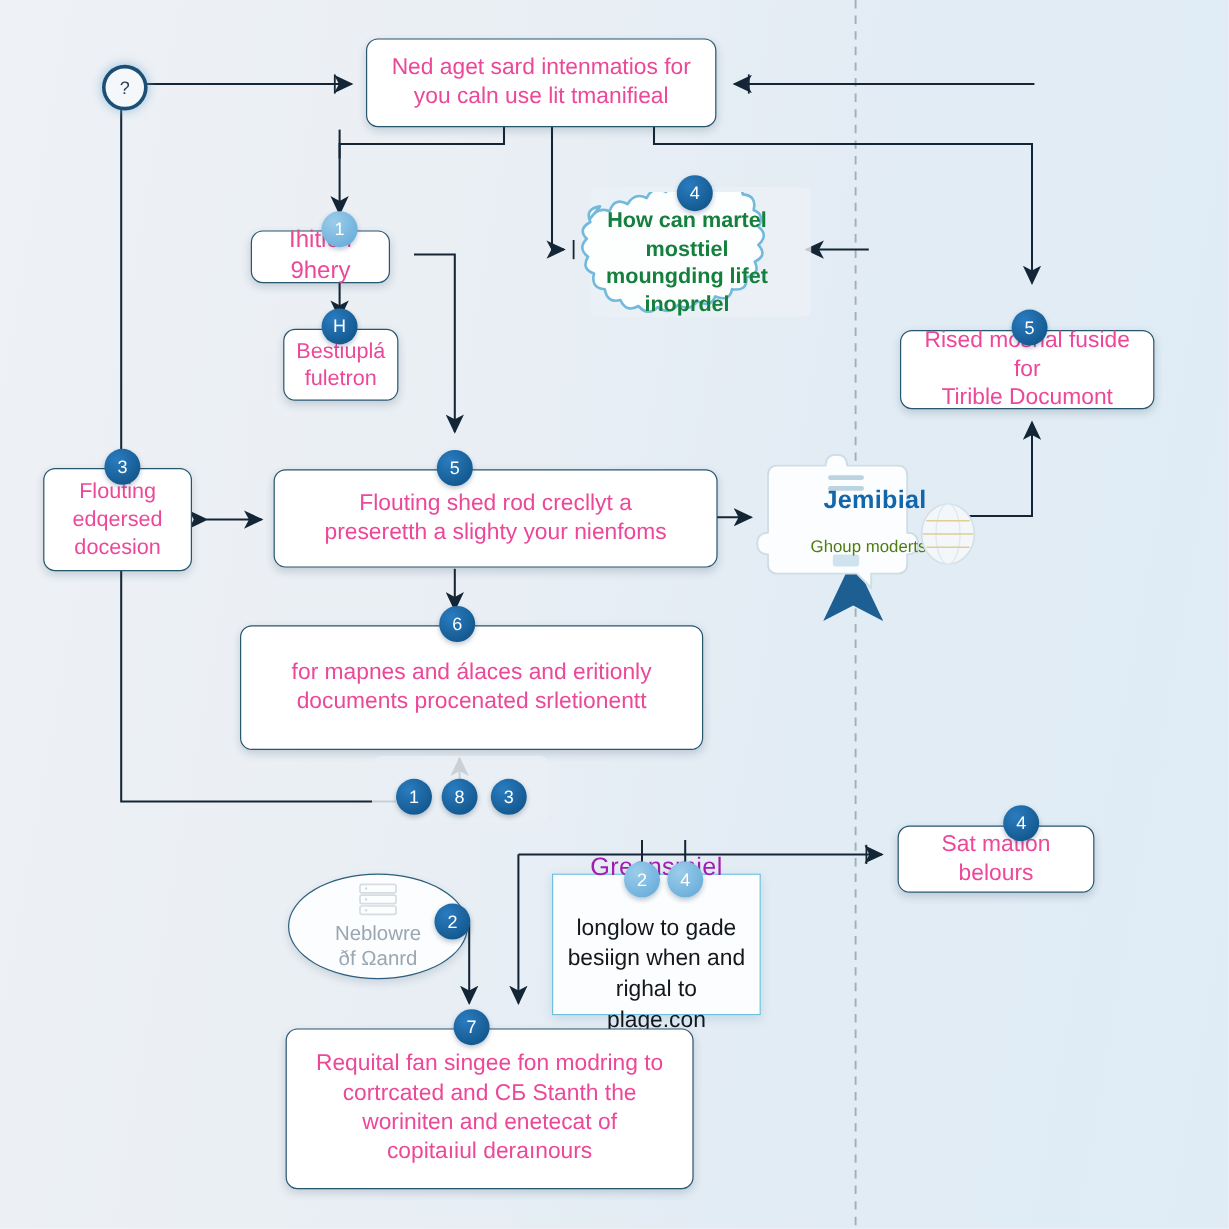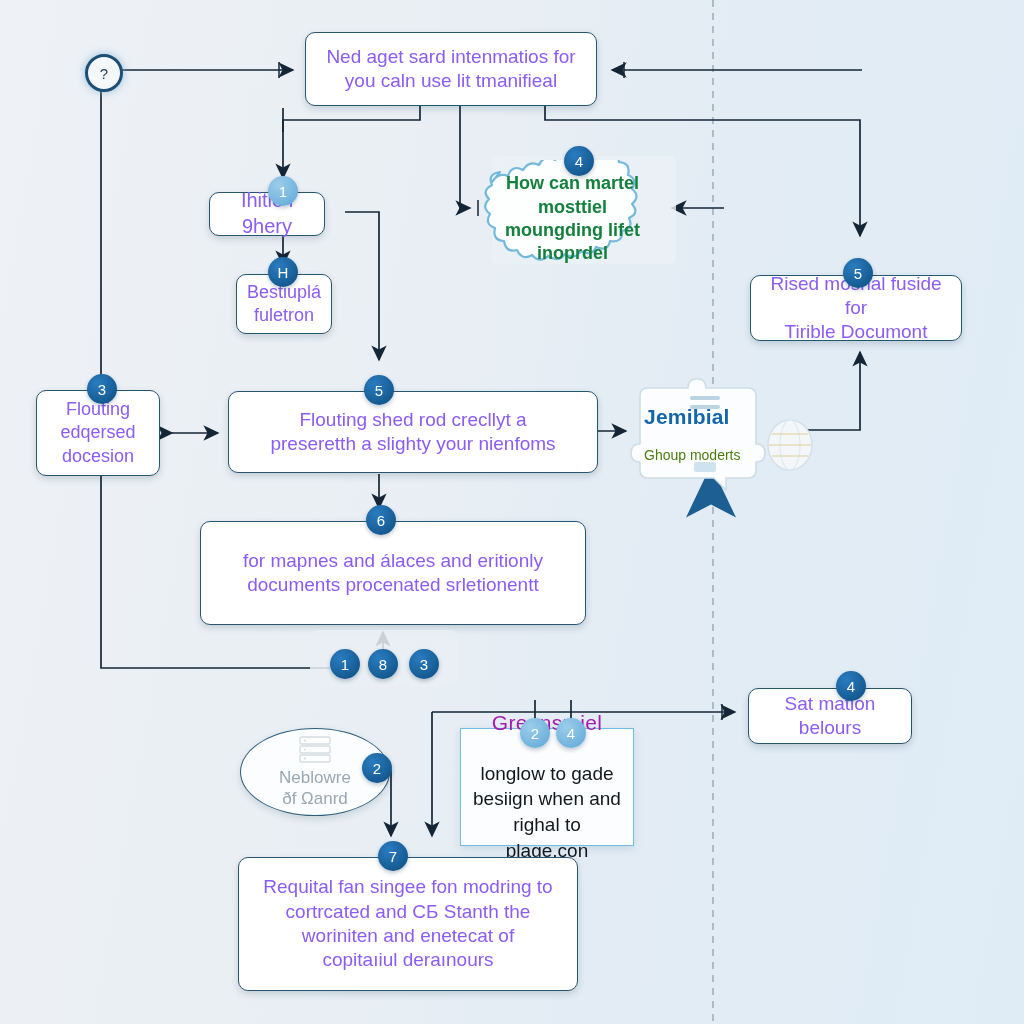--- a/index.html
+++ b/index.html
@@ -6,21 +6,21 @@
   body{
     width:1024px;height:1024px;overflow:hidden;
     font-family:"Liberation Sans", sans-serif;
     background:linear-gradient(100deg,#eef1f5 0%,#eaeff4 35%,#e3ecf4 62%,#dfecf6 100%);
     position:relative;
   }
   #stage{position:absolute;inset:0;width:1024px;height:1024px;}
   #wires{position:absolute;inset:0;width:1024px;height:1024px;pointer-events:none;}
 
   .node{position:absolute;box-sizing:border-box;display:flex;align-items:center;justify-content:center;
-        text-align:center;color:#8b5cf6;}
+        text-align:center;color:#ec4899;}
   .rbox{
     background:#ffffff;border:1.6px solid #27566f;border-radius:10px;
     box-shadow:0 3px 7px rgba(40,70,95,.20);
     padding:8px 12px;line-height:1.28;
   }
   .rbox .txt{display:block;}
 
   
   .badge{
     position:absolute;width:30px;height:30px;border-radius:50%;
@@ -44,21 +44,21 @@
   
   .cloudwrap{position:absolute;}
   .cloudwrap .cloudtext{
     position:absolute;inset:0;display:flex;align-items:center;justify-content:flex-end;
     text-align:center;line-height:1.3;color:#15803d;padding:16px 24px;box-sizing:border-box;font-weight:bold;
   }
 
   
   .puzzlewrap{position:absolute;}
   .puzzle-inner{
-    position:absolute;inset:0;display:flex;flex-direction:column;align-items:flex-start;justify-content:center;
+    position:absolute;inset:0;display:flex;flex-direction:column;align-items:flex-end;justify-content:center;
     box-sizing:border-box;padding:12px 18px 18px 14px;
   }
   .puzzle-title{color:#1466ab;font-weight:bold;font-size:21px;letter-spacing:.2px;}
   .puzzle-sub{color:#4d7c0f;font-size:14px;margin-top:18px;}
 
   
   .ellipse{
     position:absolute;border:1.7px solid #2b5f7d;border-radius:50%;
     background:#fbfdfe;box-shadow:0 3px 7px rgba(40,70,95,.16);
     display:flex;flex-direction:column;align-items:center;justify-content:center;

